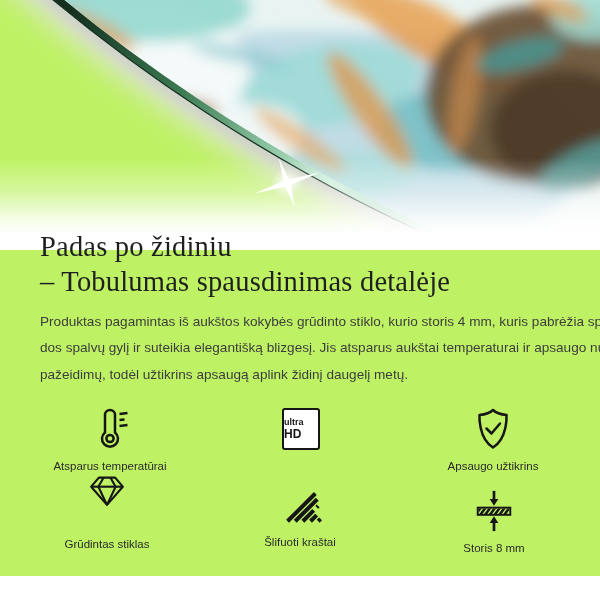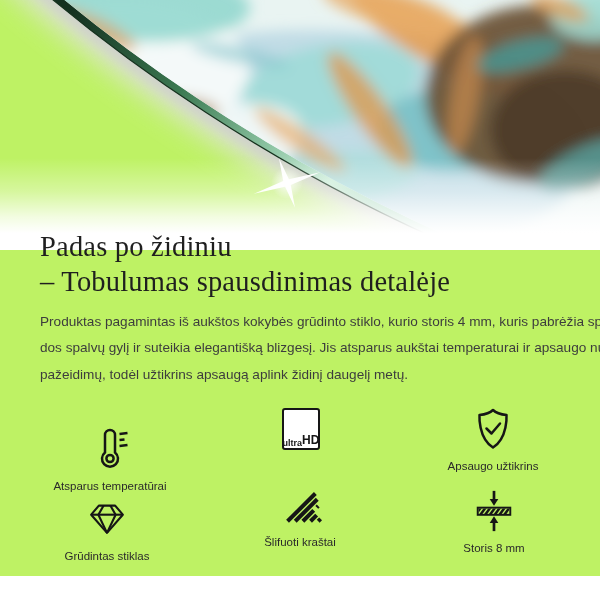--- a/index.html
+++ b/index.html
@@ -23,21 +23,21 @@
   .feature {
     position:absolute; width:190px;
     display:flex; flex-direction:column; align-items:center;
   }
   .icon-box { height:50px; display:flex; align-items:center; justify-content:center; }
   .feature .label {
     margin-top:6px; font-size:11.5px; color:#2a2a2a; text-align:center; white-space:nowrap;
   }
   .uhd-badge {
     width:38px; height:42px; border:2.5px solid #161616; border-radius:3px;
-    display:flex; flex-direction:row; align-items:flex-end; justify-content:center;
+    display:flex; flex-direction:column; align-items:flex-start; justify-content:center;
     color:#161616; background:#fff;
   }
   .uhd-top { font-size:9px; font-weight:700; line-height:10px; letter-spacing:0; }
   .uhd-bottom { font-size:12px; font-weight:700; line-height:15px; letter-spacing:0; }
   svg.icn { display:block; }
 </style>
 </head>
 <body>
 
 <div class="page">
@@ -120,21 +120,21 @@
     <div>Padas po židiniu</div>
     <div>– Tobulumas spausdinimas detalėje</div>
   </h1>
 
   <div class="paragraph">
     <div>Produktas pagamintas iš aukštos kokybės grūdinto stiklo, kurio storis 4 mm, kuris pabrėžia spau-</div>
     <div>dos spalvų gylį ir suteikia elegantišką blizgesį. Jis atsparus aukštai temperaturai ir apsaugo nuo</div>
     <div>pažeidimų, todėl užtikrins apsaugą aplink židinį daugelį metų.</div>
   </div>
 
-  <div class="feature" style="left:15px; top:424px;align-items:center;">
+  <div class="feature" style="left:15px; top:404px;align-items:center;">
     <div class="icon-box">
       <svg class="icn" width="48" height="48" viewBox="0 0 48 48" fill="none" stroke="#161616" stroke-width="2.5">
         <path d="M19 10 A5 5 0 0 1 29 10 L29 27.5 A8 8 0 1 1 19 27.5 Z"></path>
         <circle cx="24" cy="33.5" r="3.6"></circle>
         <line x1="33.5" y1="9" x2="41.5" y2="8"></line>
         <line x1="33.5" y1="15" x2="38.5" y2="14.4"></line>
         <line x1="33.5" y1="21" x2="41.5" y2="20"></line>
       </svg>
     </div>
     <div class="label">Atsparus temperatūrai</div>
@@ -152,21 +152,21 @@
   <div class="feature" style="left:398px; top:404px;">
     <div class="icon-box">
       <svg class="icn" width="48" height="48" viewBox="0 0 48 48" fill="none" stroke="#161616" stroke-width="2.5" stroke-linejoin="round" stroke-linecap="round">
         <path d="M24 5 C27 8 32 9.5 37.5 10 C37.5 10 39 33 24 42.5 C9 33 10.5 10 10.5 10 C16 9.5 21 8 24 5 Z"></path>
         <polyline points="17.5,23.5 22.5,28.5 31,18.5"></polyline>
       </svg>
     </div>
     <div class="label">Apsaugo užtikrins</div>
   </div>
 
-  <div class="feature" style="left:12px; top:494px;">
+  <div class="feature" style="left:12px; top:466px;gap:16px;">
     <div class="icon-box">
       <svg class="icn" width="46" height="46" viewBox="0 0 48 48" fill="none" stroke="#161616" stroke-width="2.2" stroke-linejoin="round">
         <path d="M15.5 10 H32.5 L40.5 19.5 L24 38.5 L7.5 19.5 Z"></path>
         <path d="M7.5 19.5 H40.5"></path>
         <path d="M20.5 10 L15 19.5 L24 38.5"></path>
         <path d="M27.5 10 L33 19.5 L24 38.5"></path>
       </svg>
     </div>
     <div class="label">Grūdintas stiklas</div>
   </div>

